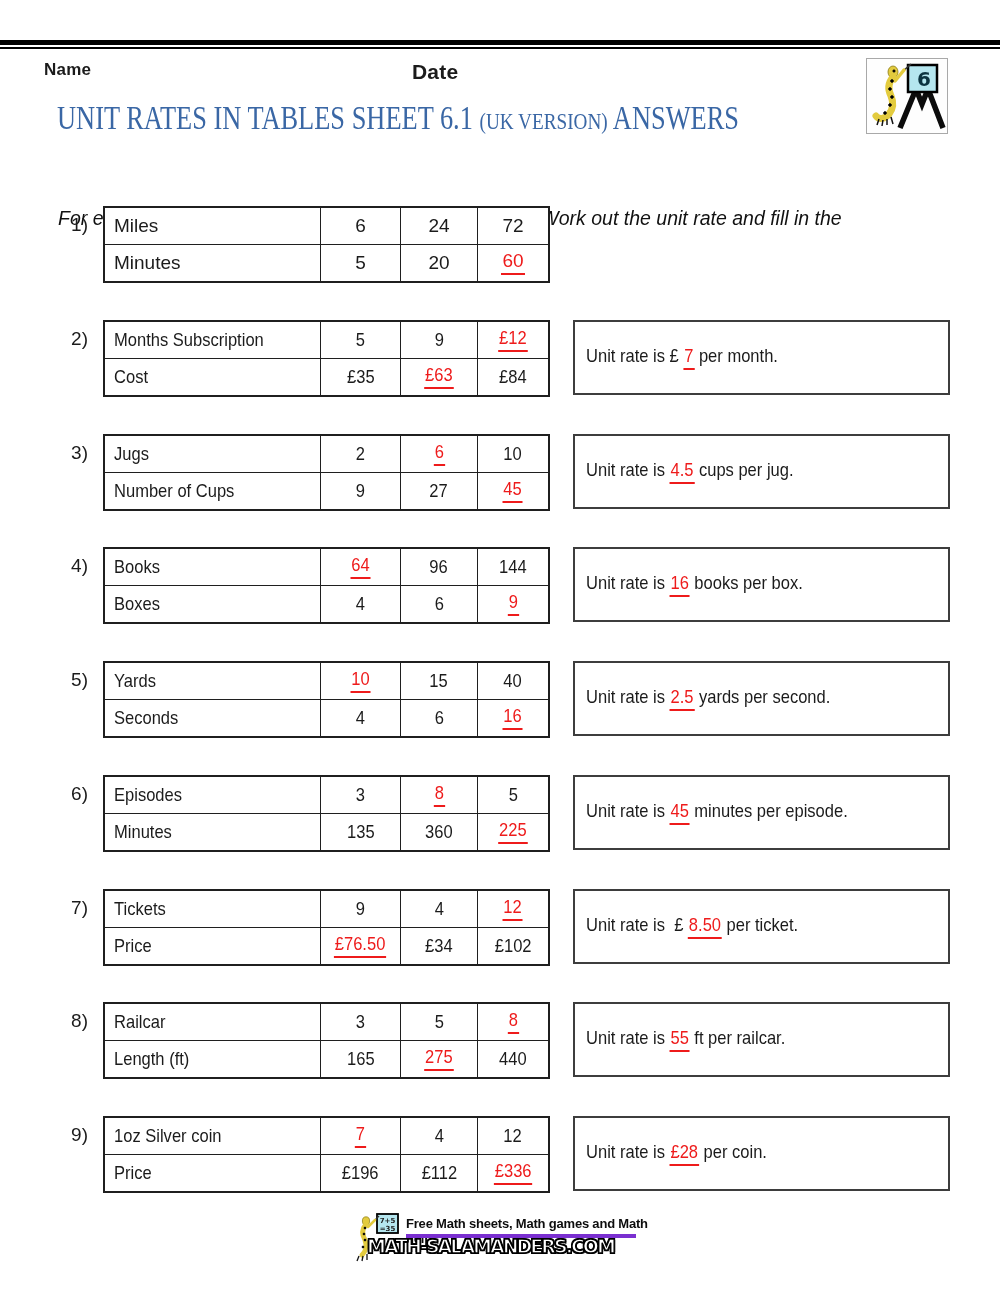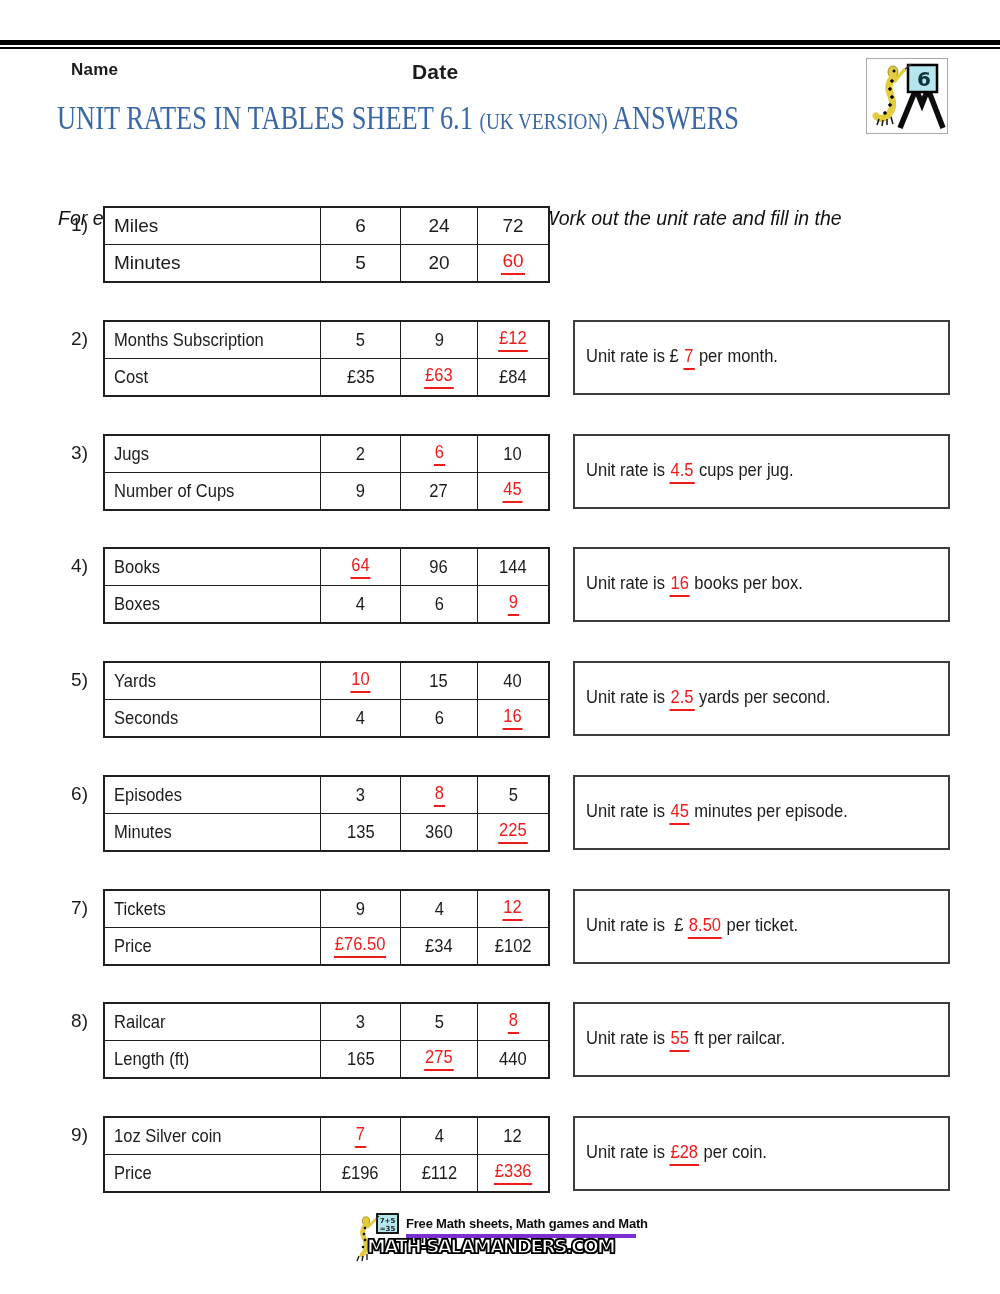--- a/index.html
+++ b/index.html
@@ -10,21 +10,21 @@
     font-family:"Liberation Sans", sans-serif;
     color:#1b1b1b;
     overflow:hidden;
   }
   .abs { position:absolute; }
 
   
   .rule-thick { left:0; top:40px; width:1000px; height:5px; background:#000; }
   .rule-thin  { left:0; top:47px; width:1000px; height:1.5px; background:#000; }
 
-  .name-label { left:71px; top:60px; font-size:17px; font-weight:600; letter-spacing:.2px; }
+  .name-label { left:44px; top:60px; font-size:17px; font-weight:600; letter-spacing:.2px; }
   .date-label { left:412px; top:60px; font-size:21px; font-weight:600; letter-spacing:.2px; }
 
   
   .logo-box { left:866px; top:58px; width:82px; height:76px; border:1px solid #a9a9a9; background:#fefefe; }
 
   
   .title {
     left:57px; top:100px; width:900px;
     font-family:"Liberation Serif", serif;
     color:#3a67a5; white-space:pre;

